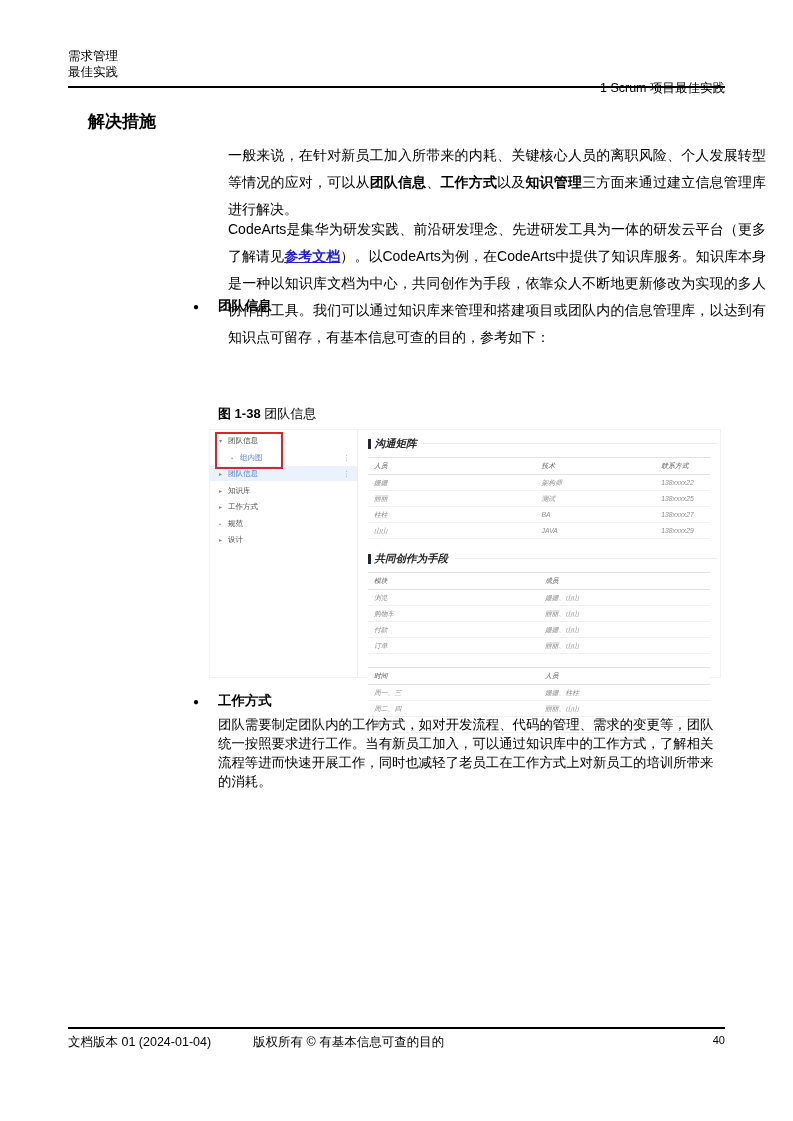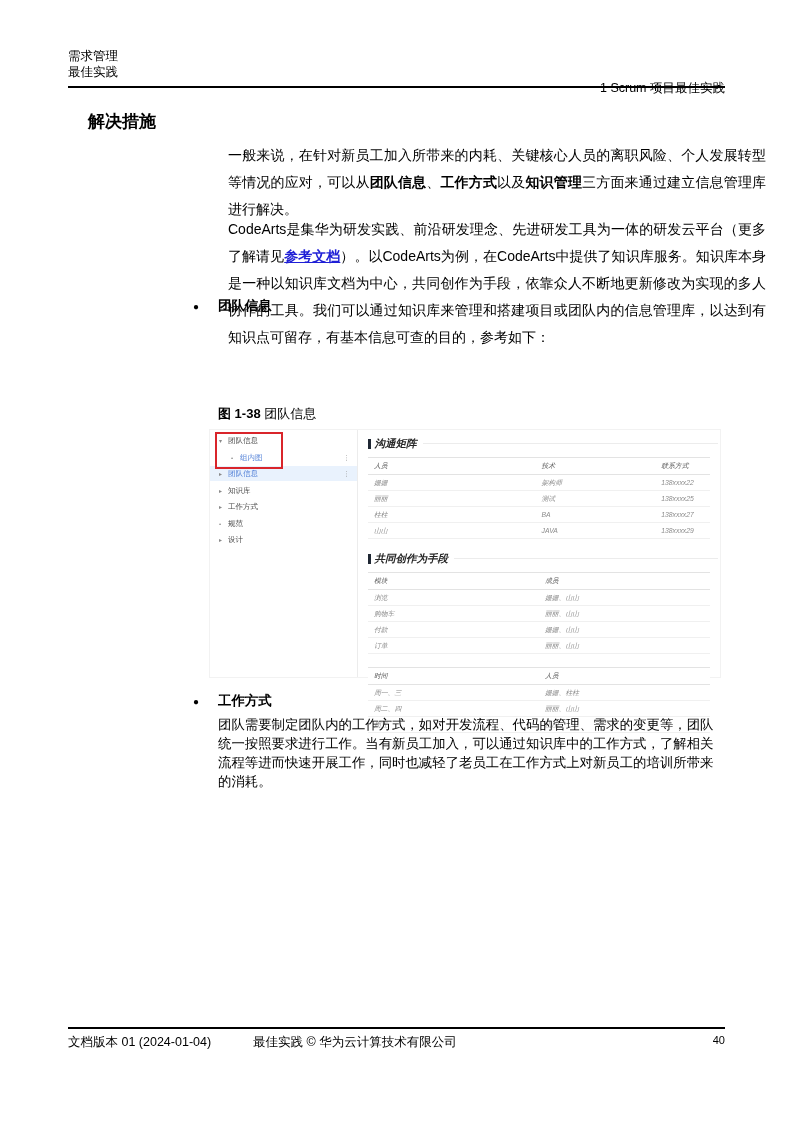--- a/index.html
+++ b/index.html
@@ -204,16 +204,16 @@
   </div>
 
   <div class="bullet-block bl2">
     <span class="bullet-dot">●</span>
     <span class="bullet-label">工作方式</span>
     <span>团队需要制定团队内的工作方式，如对开发流程、代码的管理、需求的变更等，团队统一按照要求进行工作。当有新员工加入，可以通过知识库中的工作方式，了解相关流程等进而快速开展工作，同时也减轻了老员工在工作方式上对新员工的培训所带来的消耗。</span>
   </div>
 
   <div class="ftr-rule"></div>
   <div class="ftr-left">文档版本 01 (2024-01-04)</div>
-  <div class="ftr-center">最佳实践 © 华为云计算技术有限公司</div>
+  <div class="ftr-center">版权所有 © 有基本信息可查的目的</div>
   <div class="ftr-right">40</div>
 
 </div>
 
 </body></html>

